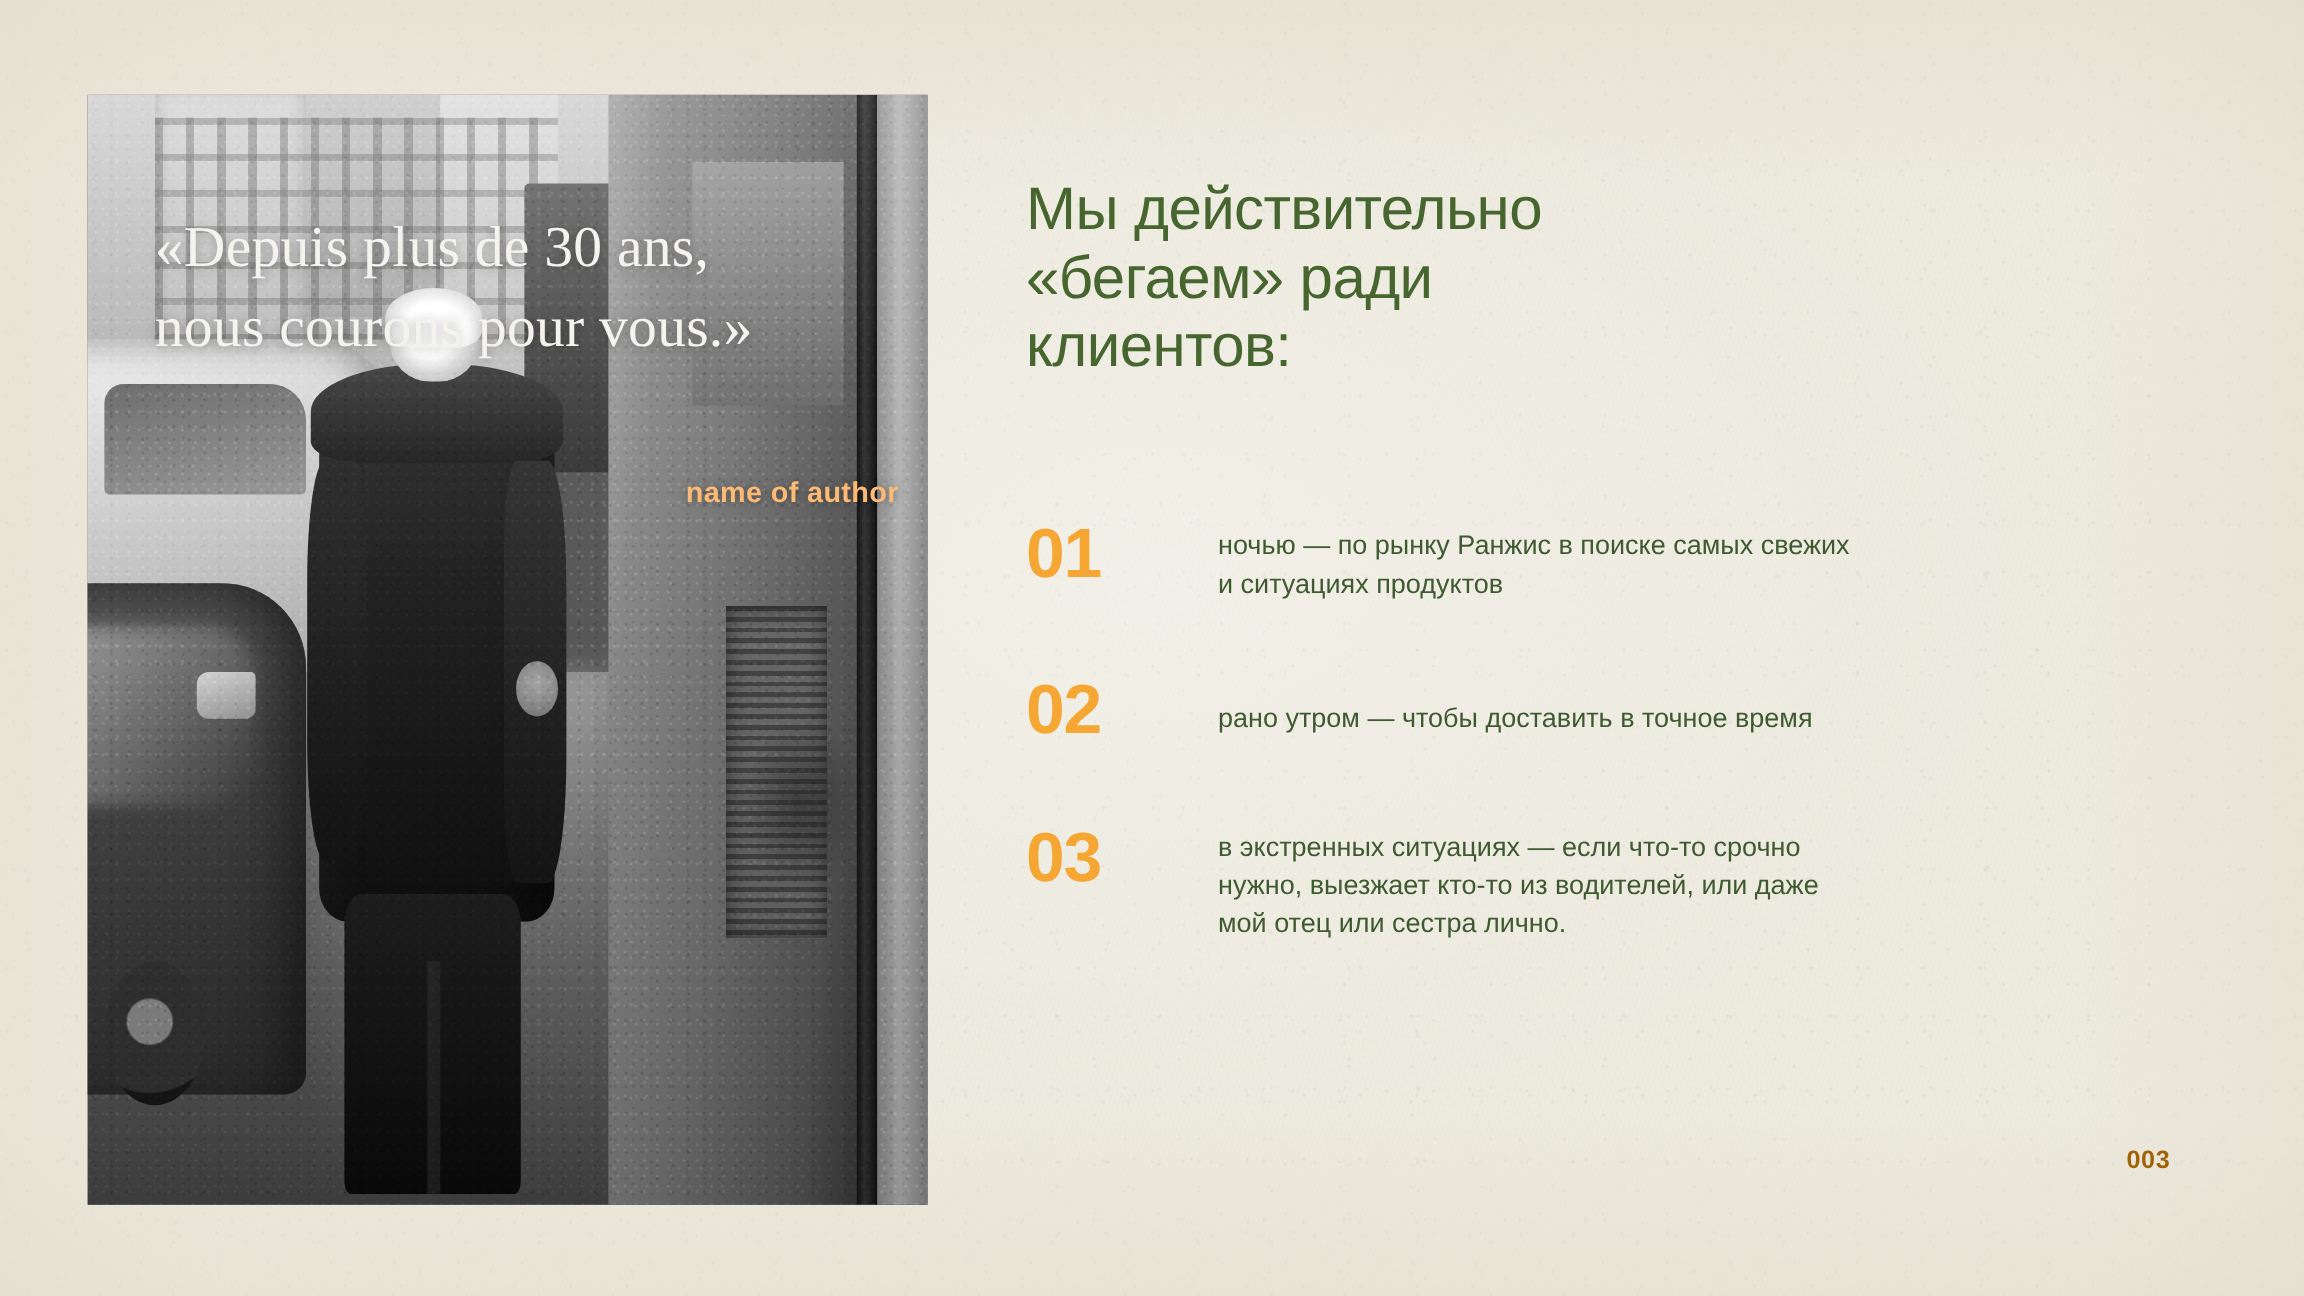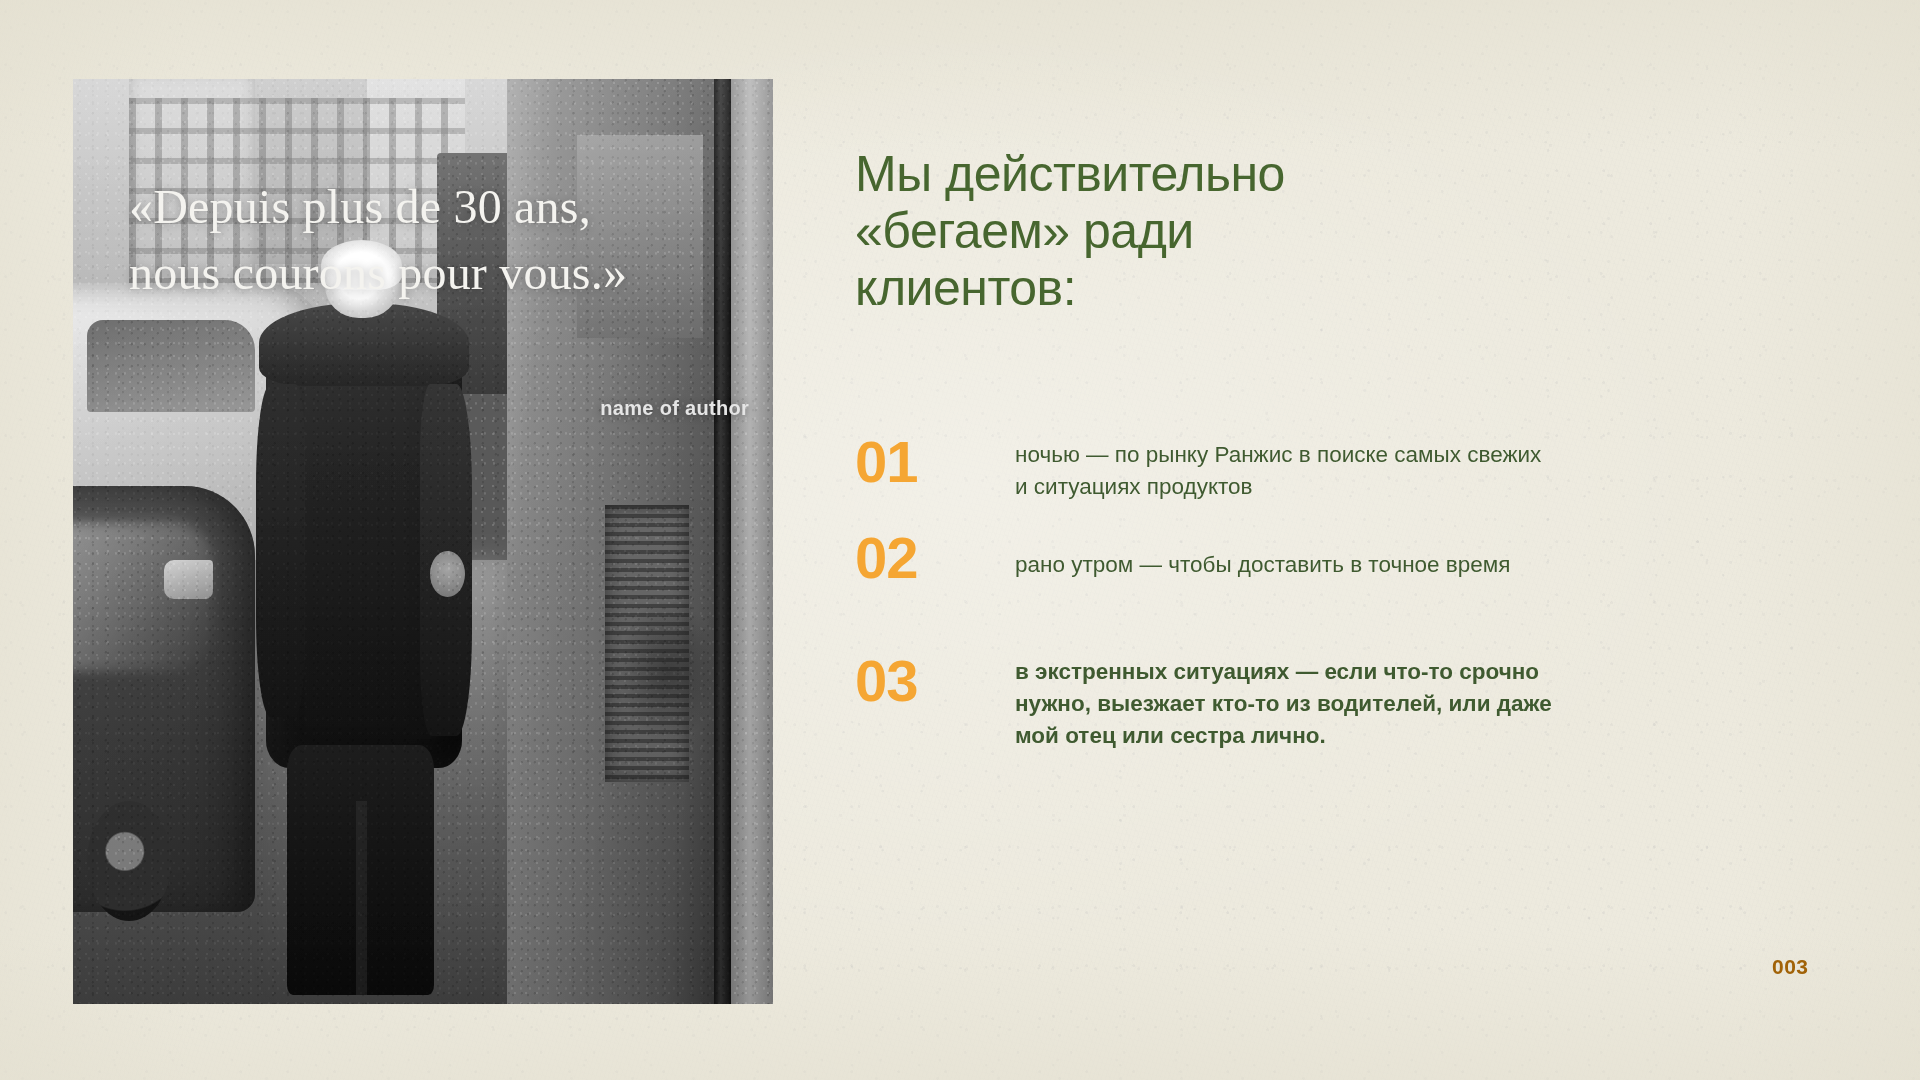--- a/index.html
+++ b/index.html
@@ -179,23 +179,23 @@
     letter-spacing: .2px;
     text-shadow: 0 1px 10px rgba(0,0,0,.30);
     white-space: pre-line;
   }
   .quote-author {
     position: absolute;
     left: 56px;
     top: 318px;
     width: 620px;
     text-align: right;
-    font-size: 20px;
+    font-size: 24px;
     font-weight: bold;
-    color: #e5e5e5;
+    color: #fdba74;
     letter-spacing: .3px;
     text-shadow: 0 1px 8px rgba(0,0,0,.35);
   }
 
   
   .content {
     position: absolute;
     left: 855px;
     top: 0;
     width: 1000px;
@@ -208,21 +208,21 @@
     width: 830px;
     font-size: 50px;
     line-height: 1.14;
     font-weight: normal;
     color: #47662f;
     letter-spacing: -0.5px;
     white-space: pre-line;
   }
 
   .list { position: absolute; left: 0; top: 435px; width: 900px; }
-  .list-item { display: flex; align-items: flex-start; margin-bottom: 28px; }
+  .list-item { display: flex; align-items: flex-start; margin-bottom: 62px; }
   .list-item:last-child { margin-bottom: 0; }
   .list-num {
     width: 160px;
     flex: 0 0 160px;
     font-size: 58px;
     font-weight: bold;
     line-height: .92;
     color: #f5a633;
     letter-spacing: -1px;
   }
@@ -230,21 +230,21 @@
     flex: 1;
     font-size: 22.5px;
     line-height: 1.42;
     color: #3f5a30;
     padding-top: 6px;
     white-space: pre-line;
   }
   .item-1 .list-text { padding-top: 4px; }
   .item-2 { margin-bottom: 70px; justify-content: space-between; }
   .item-2 .list-text { padding-top: 18px; }
-  .item-3 .list-text { padding-top: 2px; font-weight: bold; }
+  .item-3 .list-text { padding-top: 2px; }
 
   .footnote {
     position: absolute;
     left: 0;
     top: 928px;
     width: 760px;
     font-size: 22.5px;
     line-height: 1.45;
     color: #3f5a30;
     white-space: pre-line;

